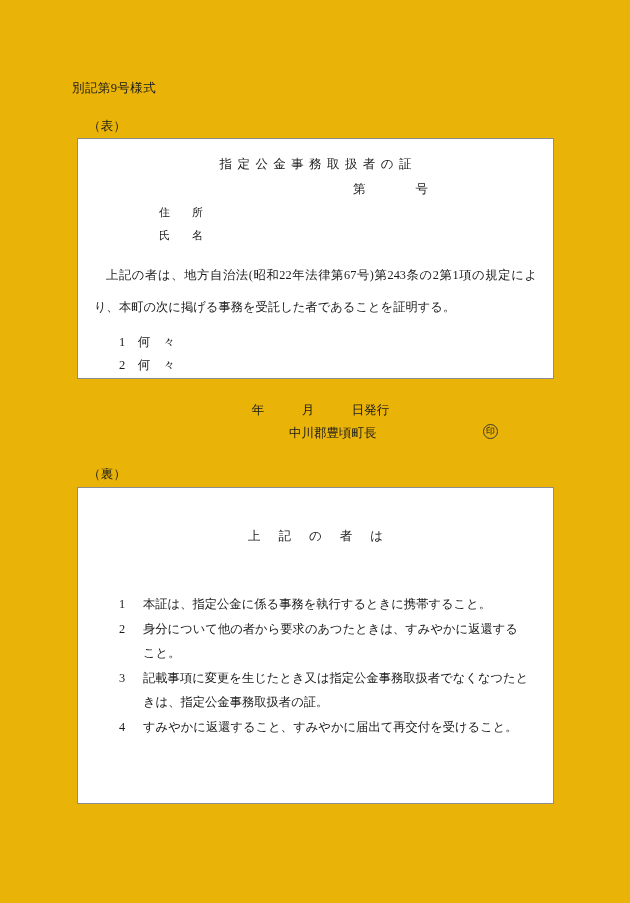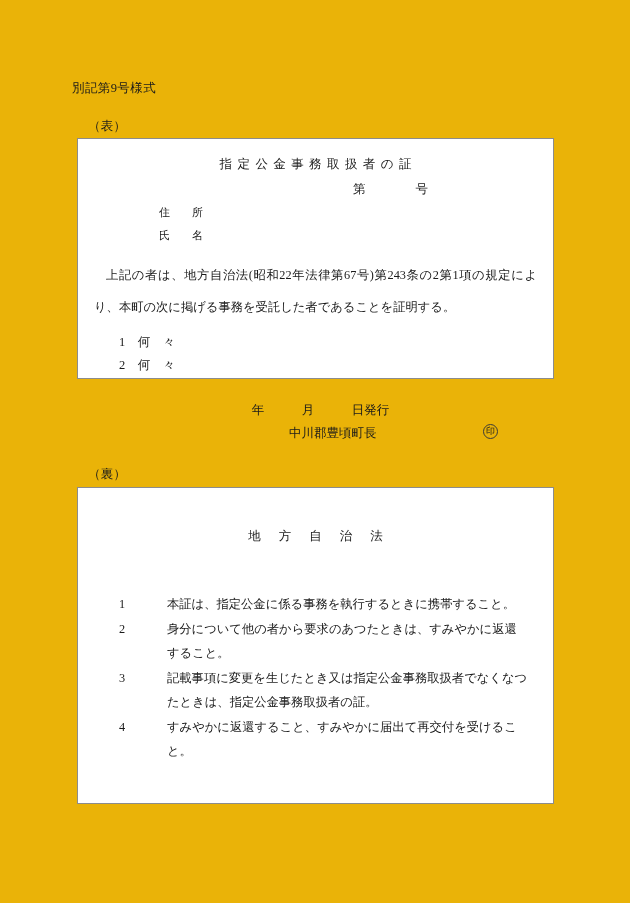--- a/index.html
+++ b/index.html
@@ -186,21 +186,20 @@
     margin-bottom: 1px;
   }
   .notice-num {
     flex: 0 0 auto;
     width: 24px;
     text-align: left;
   }
   .notice-text {
     flex: 1 1 auto;
     text-align: left;
-    margin-left: 24px;
   }
 </style>
 </head>
 <body>
 
 <div class="page">
 
   <div class="form-no">別記第9号様式</div>
 
   <div class="side-label front">（表）</div>
@@ -227,21 +226,21 @@
     <div class="seal-mark">
       <span class="seal-glyph">印</span>
     </div>
 
   </div>
 
   <div class="side-label back">（裏）</div>
 
   <div class="card back">
 
-    <div class="notice-title">地方自治法</div>
+    <div class="notice-title">上記の者は</div>
 
     <div class="notice-list">
 
       <div class="notice-item">
         <span class="notice-num">1</span>
         <span class="notice-text">本証は、指定公金に係る事務を執行するときに携帯すること。</span>
       </div>
 
       <div class="notice-item">
         <span class="notice-num">2</span>

